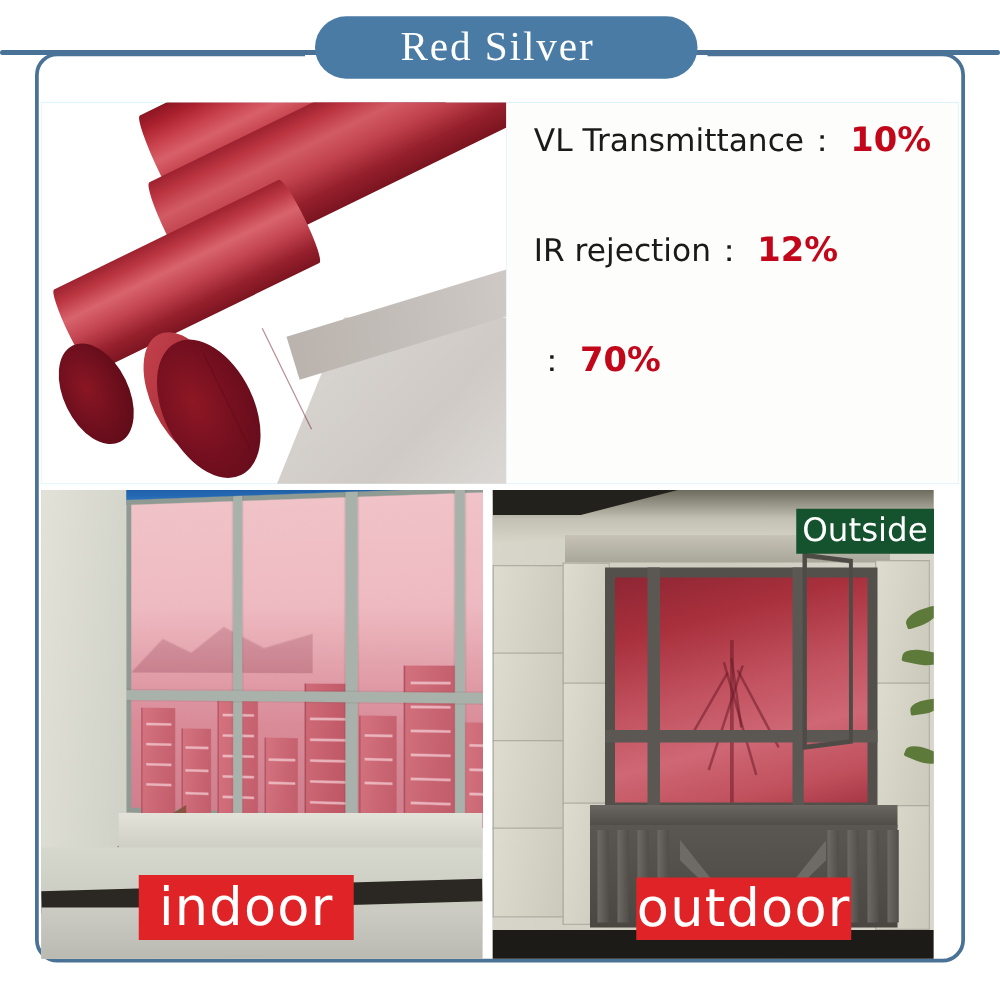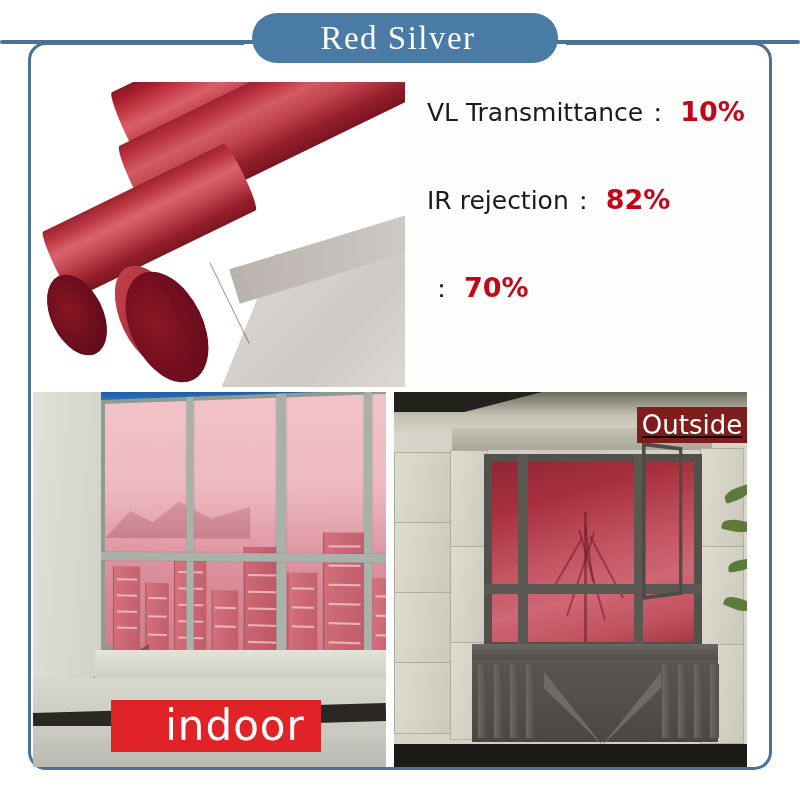--- a/index.html
+++ b/index.html
@@ -487,21 +487,20 @@
     border-radius: 60% 10% 60% 10%;
   }
 
   
   .label-banner {
     position: absolute;
     background: #e02326;
     display: flex;
     align-items: center;
     justify-content: center;
-    padding-left: 38px;
   }
   .label-banner span {
     color: #ffffff;
     font-family: "DejaVu Sans", sans-serif;
     font-size: 42px;
     line-height: 1;
     letter-spacing: 1px;
   }
   .label-indoor {
     left: 78px;
@@ -514,25 +513,24 @@
     top: 310px;
     width: 172px;
     height: 50px;
   }
   .badge-outside {
     position: absolute;
     left: 243px;
     top: 15px;
     width: 110px;
     height: 36px;
-    background: #7f1d1d;
+    background: #14532d;
     display: flex;
     align-items: center;
     justify-content: center;
-    text-decoration: underline;
   }
   .badge-outside span {
     color: #ffffff;
     font-family: "DejaVu Sans", sans-serif;
     font-size: 26px;
     line-height: 1;
   }
 </style>
 </head>
 <body>
@@ -565,21 +563,21 @@
 
     <div class="spec-panel">
       <div class="spec-row">
         <span class="spec-label">VL Transmittance</span>
         <span class="spec-colon">：</span>
         <span class="spec-value">10%</span>
       </div>
       <div class="spec-row">
         <span class="spec-label">IR rejection</span>
         <span class="spec-colon">：</span>
-        <span class="spec-value">82%</span>
+        <span class="spec-value">12%</span>
       </div>
       <div class="spec-row">
         <span class="spec-colon">：</span>
         <span class="spec-value">70%</span>
       </div>
     </div>
   </div>
 
   <div class="photo-row">
 
@@ -707,16 +705,19 @@
 
       <div class="out-leaf" style="left:330px;top:96px;width:26px;height:12px;transform:rotate(-18deg);"></div>
       <div class="out-leaf" style="left:328px;top:128px;width:30px;height:12px;transform:rotate(12deg);"></div>
       <div class="out-leaf" style="left:334px;top:168px;width:24px;height:11px;transform:rotate(-8deg);"></div>
       <div class="out-leaf" style="left:330px;top:206px;width:28px;height:12px;transform:rotate(22deg);"></div>
 
       <div class="badge-outside">
         <span>Outside</span>
       </div>
 
+      <div class="label-banner label-outdoor">
+        <span>outdoor</span>
+      </div>
     </div>
 
   </div>
 </div>
 
 </body></html>

